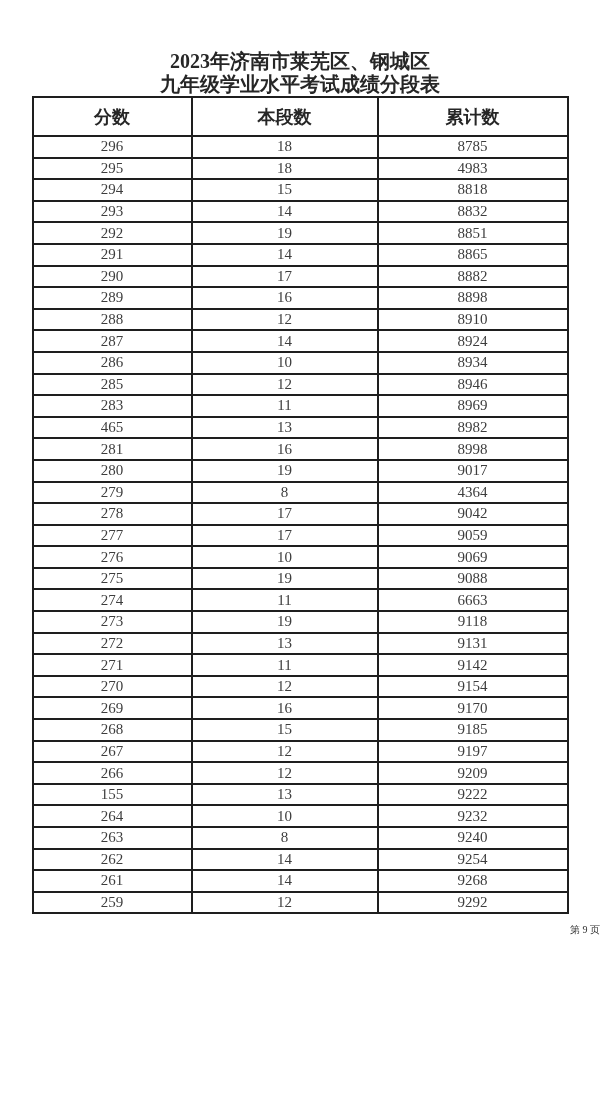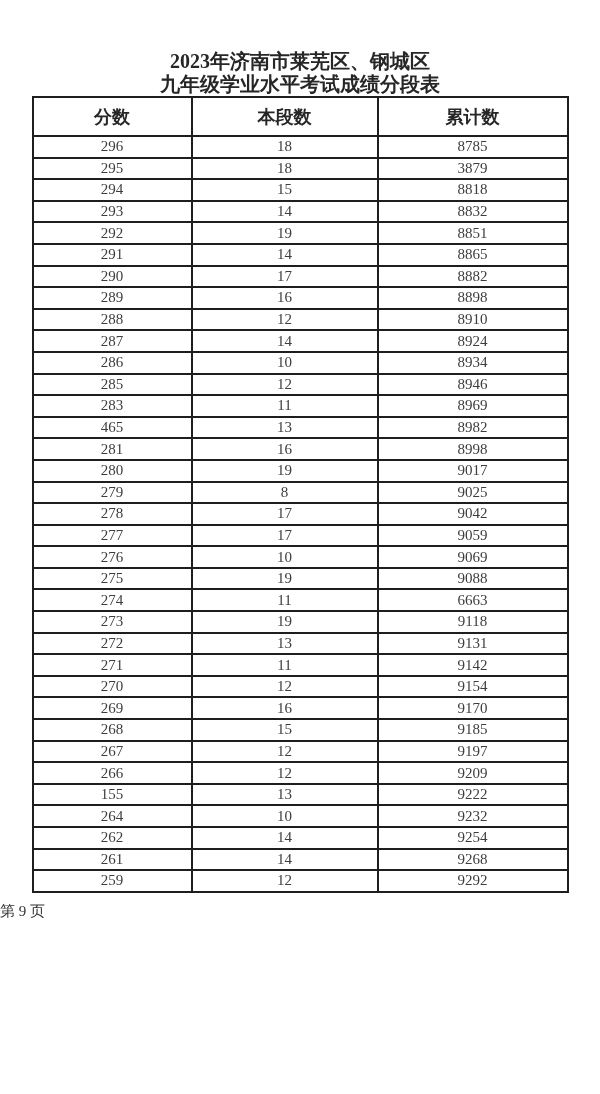--- a/index.html
+++ b/index.html
@@ -46,22 +46,22 @@
     font-family: Liberation Serif, serif;
   }
   table.score-table td {
     height: 19.6px;
     font-size: 15px;
     font-weight: 400;
     color: #3d3d3d;
   }
   .page-footer {
     margin-top: 9px;
-    text-align: left;
-    font-size: 15px;
+    text-align: right;
+    font-size: 10px;
     color: #333333;
   }
 </style>
 </head>
 <body>
 
 <div class="page">
 
   <div class="title-block">
     <div>2023年济南市莱芜区、钢城区</div>
@@ -83,21 +83,21 @@
     </thead>
     <tbody>
         <tr>
           <td>296</td>
           <td>18</td>
           <td>8785</td>
         </tr>
         <tr>
           <td>295</td>
           <td>18</td>
-          <td>3879</td>
+          <td>4983</td>
         </tr>
         <tr>
           <td>294</td>
           <td>15</td>
           <td>8818</td>
         </tr>
         <tr>
           <td>293</td>
           <td>14</td>
           <td>8832</td>
@@ -158,21 +158,21 @@
           <td>8998</td>
         </tr>
         <tr>
           <td>280</td>
           <td>19</td>
           <td>9017</td>
         </tr>
         <tr>
           <td>279</td>
           <td>8</td>
-          <td>9025</td>
+          <td>4364</td>
         </tr>
         <tr>
           <td>278</td>
           <td>17</td>
           <td>9042</td>
         </tr>
         <tr>
           <td>277</td>
           <td>17</td>
           <td>9059</td>
@@ -236,20 +236,25 @@
           <td>155</td>
           <td>13</td>
           <td>9222</td>
         </tr>
         <tr>
           <td>264</td>
           <td>10</td>
           <td>9232</td>
         </tr>
         <tr>
+          <td>263</td>
+          <td>8</td>
+          <td>9240</td>
+        </tr>
+        <tr>
           <td>262</td>
           <td>14</td>
           <td>9254</td>
         </tr>
         <tr>
           <td>261</td>
           <td>14</td>
           <td>9268</td>
         </tr>
         <tr>

